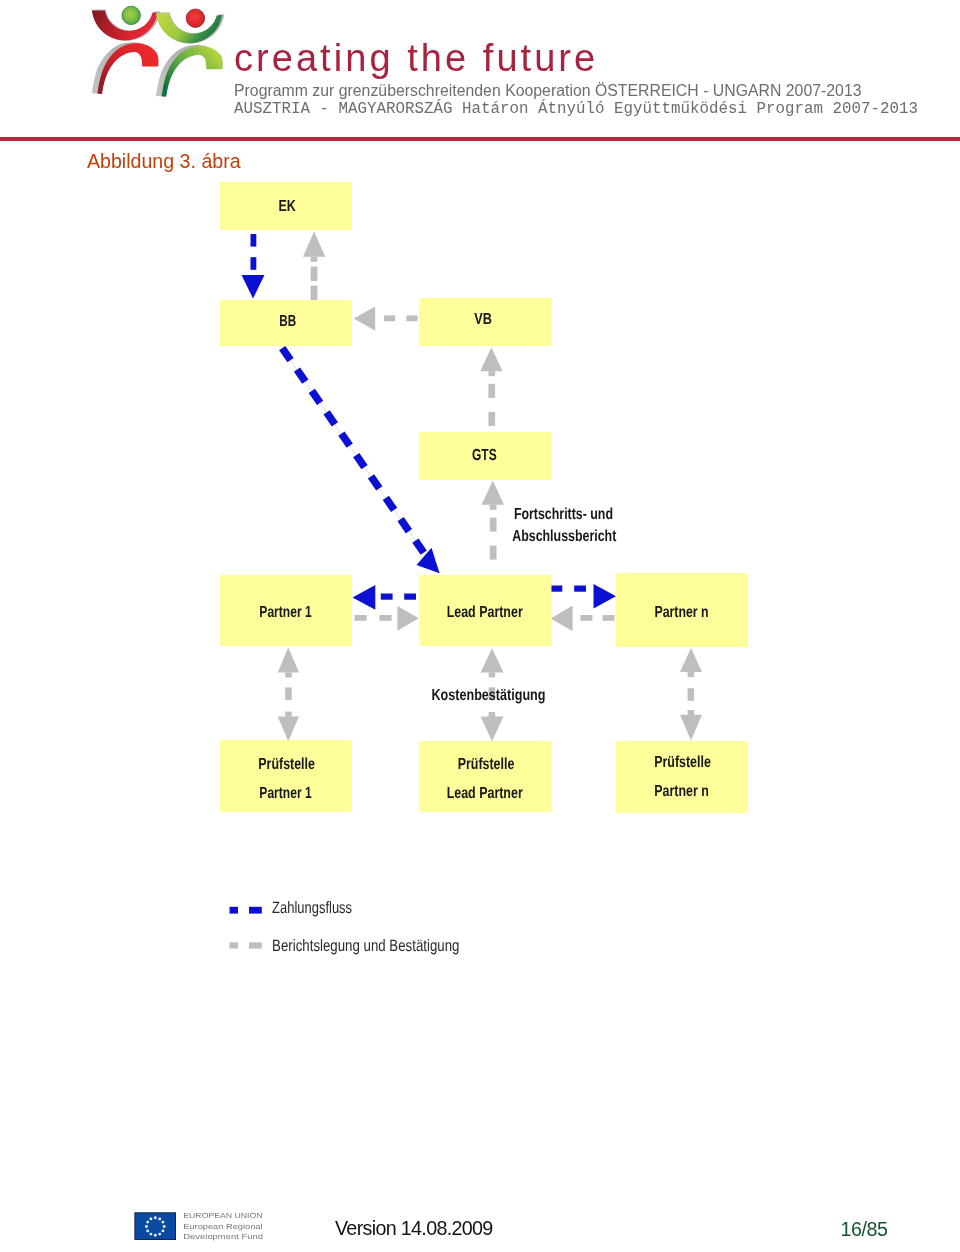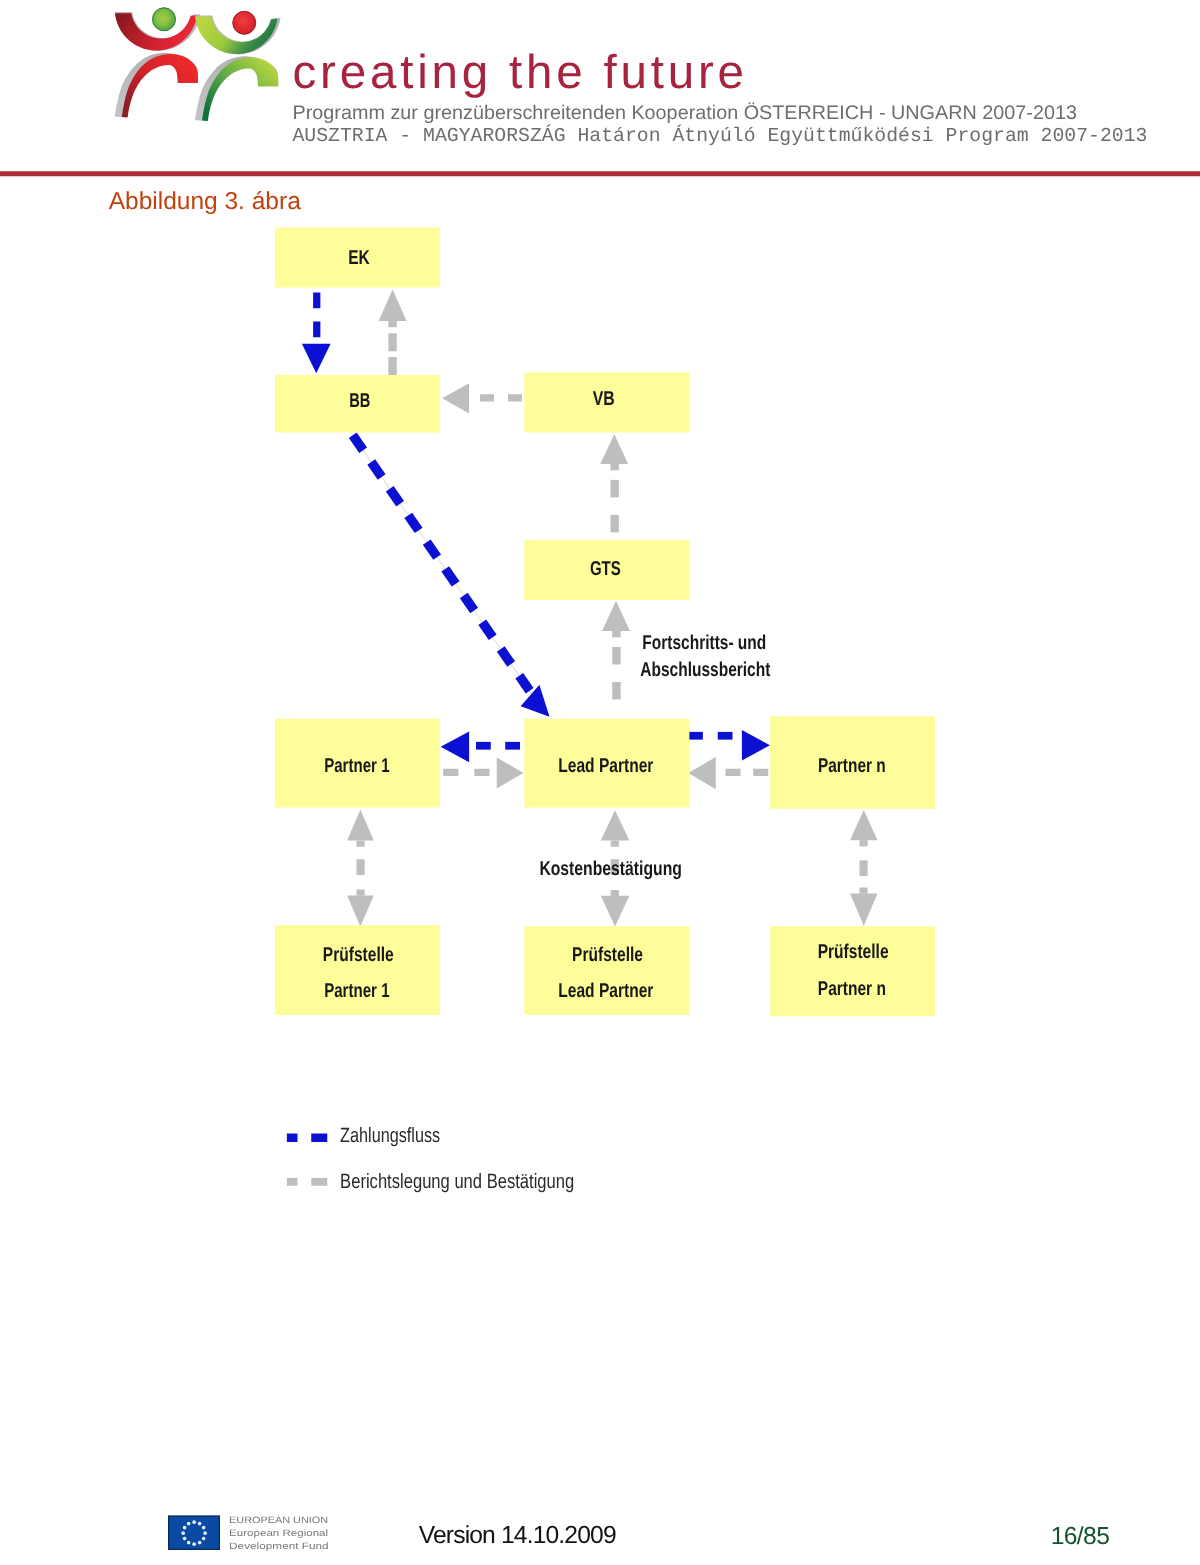--- a/index.html
+++ b/index.html
@@ -282,17 +282,17 @@
         <circle cx="17.90" cy="25.12" r="1.45" fill="#e6eef8"></circle>
         <circle cx="14.68" cy="21.90" r="1.45" fill="#e6eef8"></circle>
         <circle cx="13.50" cy="17.50" r="1.45" fill="#e6eef8"></circle>
         <circle cx="14.68" cy="13.10" r="1.45" fill="#e6eef8"></circle>
         <circle cx="17.90" cy="9.88" r="1.45" fill="#e6eef8"></circle>
       </g>
       <text x="50.3" y="9.4" class="eut" textLength="79.2" lengthAdjust="spacingAndGlyphs">EUROPEAN UNION</text>
       <text x="50.3" y="20.2" class="eut" textLength="79.2" lengthAdjust="spacingAndGlyphs">European Regional</text>
       <text x="50.3" y="30" class="eut" textLength="79.6" lengthAdjust="spacingAndGlyphs">Development Fund</text>
     </svg>
-    <div class="footer-version">Version 14.10.2009</div>
+    <div class="footer-version">Version 14.08.2009</div>
     <div class="footer-page">16/85</div>
   </div>
 
 </div>
 
 </body></html>

